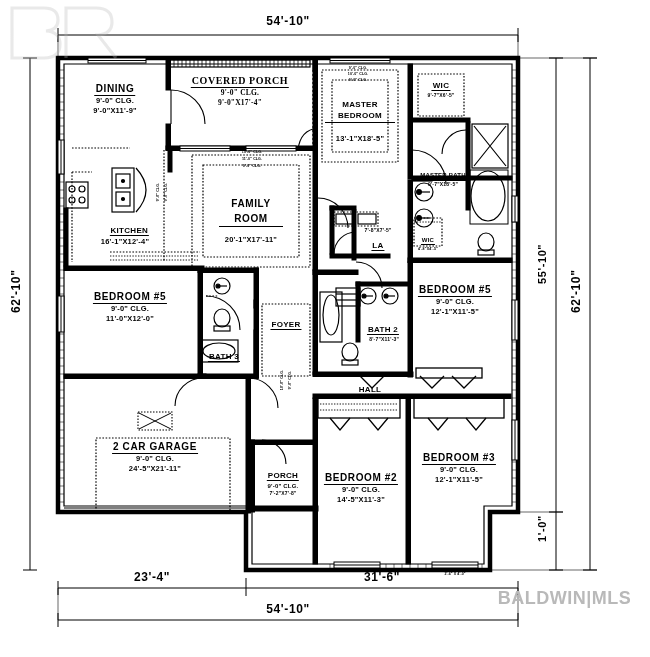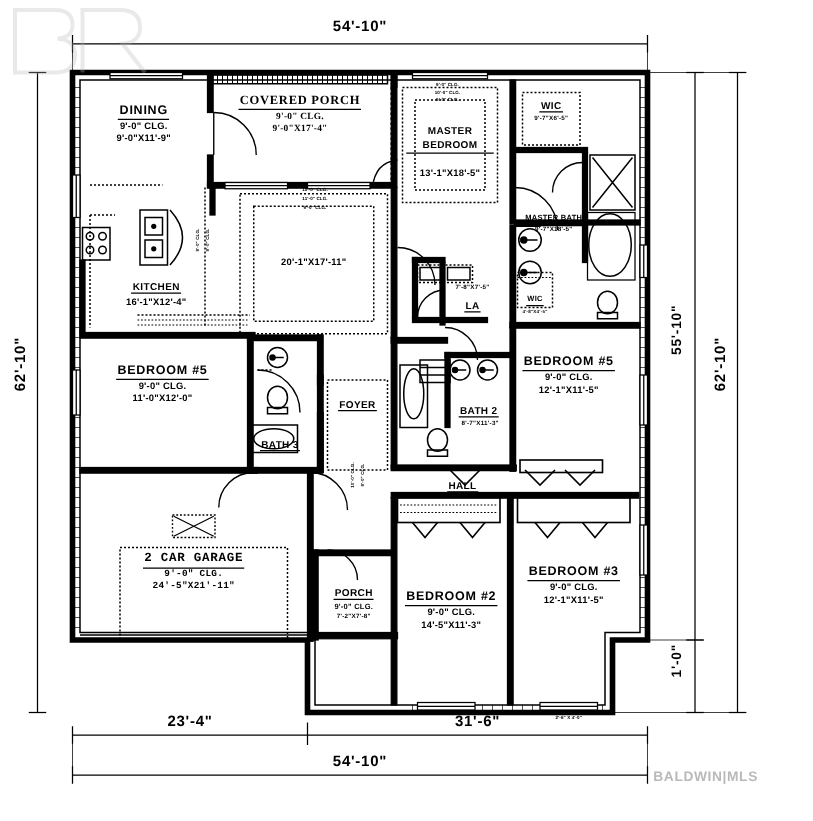--- a/index.html
+++ b/index.html
@@ -23,22 +23,22 @@
           transform:translateX(-50%);white-space:nowrap;}
   .dimtxt.v{transform:rotate(-90deg);transform-origin:50% 50%;}
   .dimtxt.sm{font-size:11px;}
 
   .clgnote{position:absolute;font-size:3.6px;font-weight:700;letter-spacing:.1px;
            transform:translateX(-50%);white-space:nowrap;}
   .clgnote.v{transform:translateX(-50%) rotate(-90deg);}
 
   #wm{position:absolute;left:482px;top:565px;width:160px;height:70px;
       pointer-events:none;opacity:.30;}
-  #wmtext{position:absolute;left:487px;top:616px;width:155px;text-align:center;
-      font-size:11px;font-weight:700;letter-spacing:.5px;color:#b9b9b9;
+  #wmtext{position:absolute;left:487px;top:588px;width:155px;text-align:center;
+      font-size:18px;font-weight:700;letter-spacing:.5px;color:#b9b9b9;
       font-family:"Liberation Sans",sans-serif;white-space:nowrap;}
 </style>
 </head>
 <body>
 
 <svg id="plan" viewBox="0 0 650 657">
   <defs>
     <pattern id="hatch" width="4" height="4" patternUnits="userSpaceOnUse">
       <rect width="4" height="4" fill="#fff"></rect>
       <path d="M0,4 L4,0" stroke="#000" stroke-width="0.7"></path>
@@ -549,26 +549,27 @@
 <div class="lbl" style="left:441px;top:74px;">
   <div class="rname sm">WIC</div>
   <div class="rdim xs">9'-7"X6'-5"</div>
 </div>
 
 <div class="lbl" style="left:443px;top:163px;">
   <div class="rname xs" style="white-space:normal;max-width:46px;line-height:1.45;">MASTER BATH</div>
   <div class="rdim xs">9'-7"X18'-5"</div>
 </div>
 
-<div class="lbl" style="left:125px;top:219px;">
+<div class="lbl" style="left:125px;top:219px;text-align:right;">
   <div class="rname sm">KITCHEN</div>
   <div class="rdim">16'-1"X12'-4"</div>
 </div>
 
 <div class="lbl" style="left:251px;top:197px;">
+  <div class="rname" style="white-space:normal;max-width:62px;line-height:1.45;">FAMILY ROOM</div>
   <div class="rdim" style="margin-top:9px;">20'-1"X17'-11"</div>
 </div>
 
 <div class="lbl" style="left:378px;top:227px;">
   <div class="rdim xs">7'-8"X7'-5"</div>
   <div class="rname sm" style="margin-top:1px;">LA</div>
 </div>
 
 <div class="lbl" style="left:428px;top:228px;">
   <div class="rname xs">WIC</div>
@@ -597,21 +598,21 @@
 </div>
 
 <div class="lbl" style="left:286px;top:313px;">
   <div class="rname sm">FOYER</div>
 </div>
 
 <div class="lbl" style="left:370px;top:378px;">
   <div class="rname sm">HALL</div>
 </div>
 
-<div class="lbl" style="left:155px;top:436px;font-family:Liberation Mono, monospace;">
+<div class="lbl" style="left:155px;top:436px;">
   <div class="rname">2 CAR GARAGE</div>
   <div class="rclg">9'-0" CLG.</div>
   <div class="rdim">24'-5"X21'-11"</div>
 </div>
 
 <div class="lbl" style="left:283px;top:464px;">
   <div class="rname sm">PORCH</div>
   <div class="rclg xs" style="font-size:6px;">9'-0" CLG.</div>
   <div class="rdim xs">7'-2"X7'-8"</div>
 </div>

